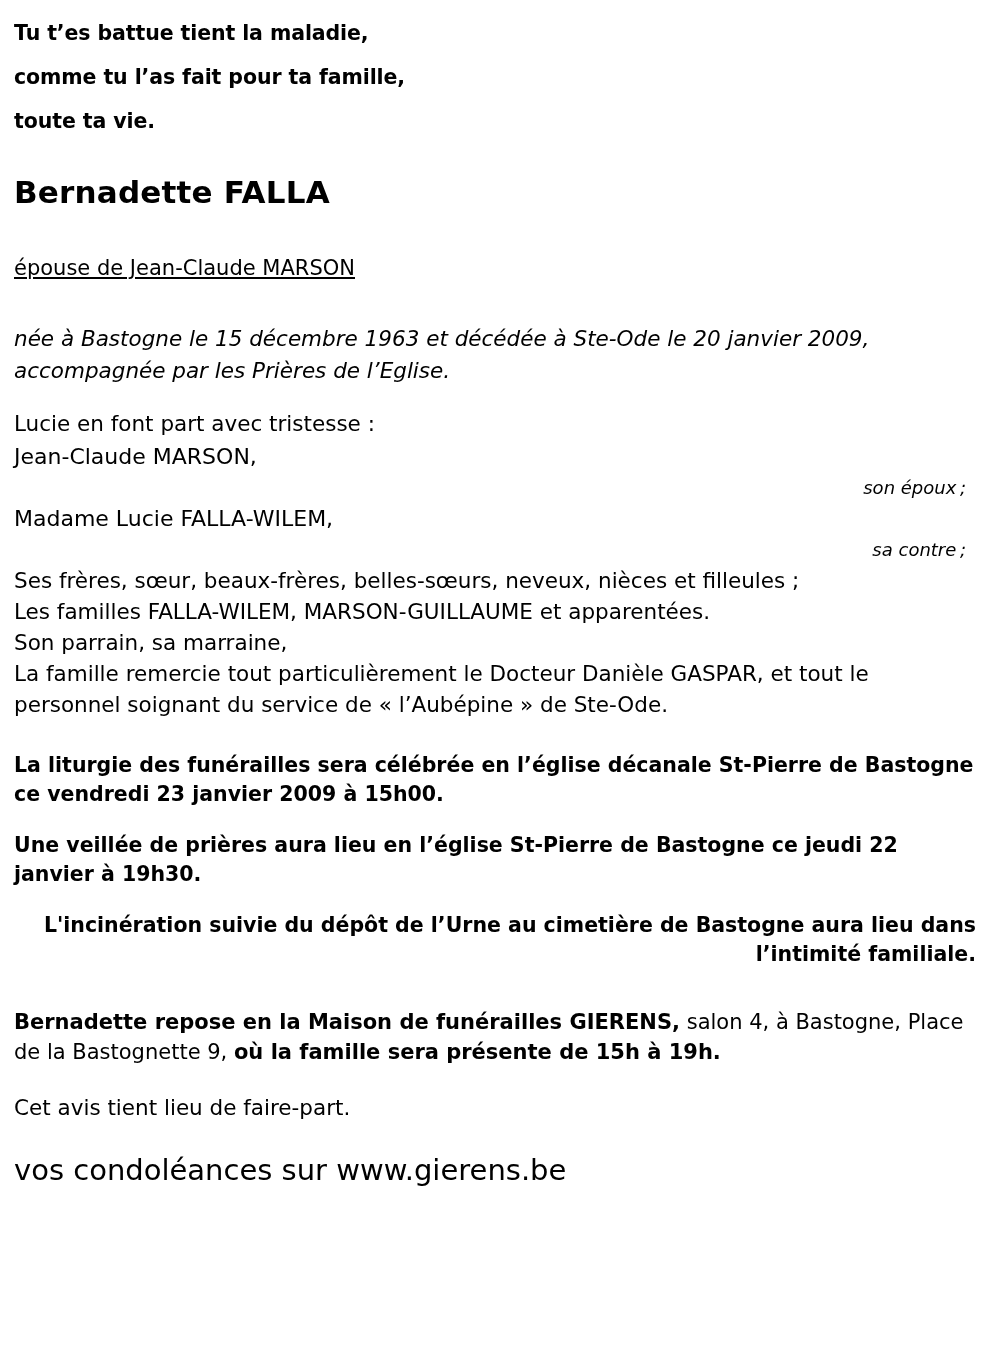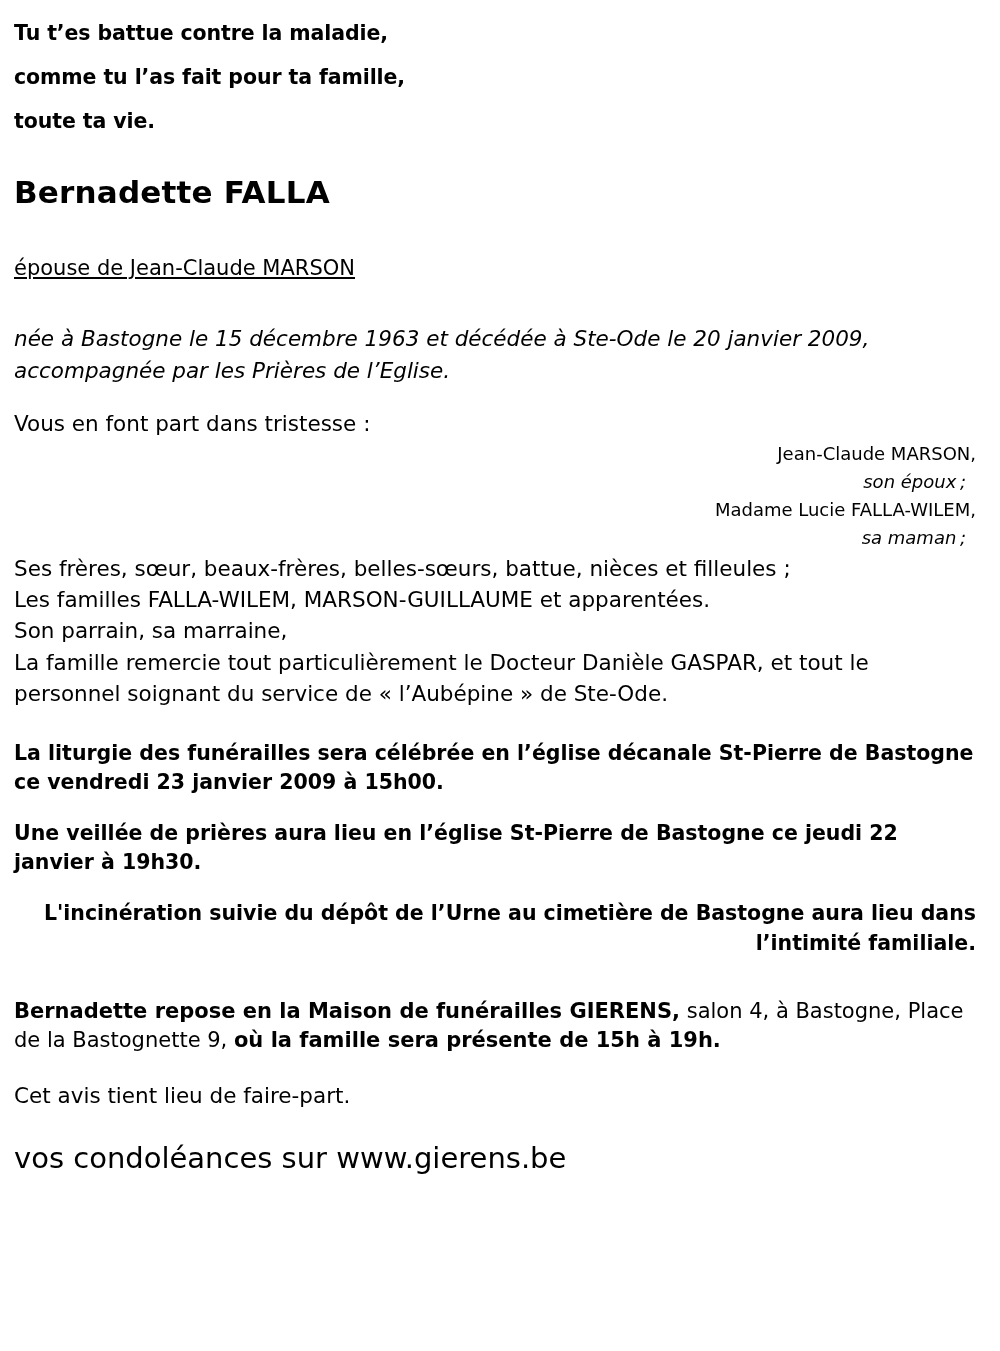--- a/index.html
+++ b/index.html
@@ -51,23 +51,22 @@
   }
   .announce-intro {
     font-size: 21.5px;
     line-height: 1.45;
     margin: 22px 0 0 0;
   }
   .rel-block {
     margin-top: 2px;
   }
   .rel-name {
-    font-size: 18px;
+    font-size: 22px;
     line-height: 1.45;
-    text-align: right;
   }
   .rel-role {
     font-size: 18px;
     font-style: italic;
     text-align: right;
     padding-right: 10px;
     line-height: 1.5;
     margin-top: 1px;
   }
   .rel-list {
@@ -107,45 +106,45 @@
     line-height: 1.45;
     margin-top: 26px;
   }
 </style>
 </head>
 <body>
 
 <div class="page">
 
   <div class="epitaph">
-    <div>Tu t’es battue contre la maladie,</div>
+    <div>Tu t’es battue tient la maladie,</div>
     <div>comme tu l’as fait pour ta famille,</div>
     <div>toute ta vie.</div>
   </div>
 
   <h1 class="deceased-name">Bernadette FALLA</h1>
 
   <p class="spouse-line">épouse de Jean-Claude MARSON</p>
 
   <p class="birth-death">née à Bastogne le 15 décembre 1963 et décédée à Ste-Ode le 20 janvier 2009, accompagnée par les Prières de l’Eglise.</p>
 
-  <p class="announce-intro">Vous en font part dans tristesse :</p>
+  <p class="announce-intro">Lucie en font part avec tristesse :</p>
 
   <div class="rel-block">
     <div class="rel-name">Jean-Claude MARSON,</div>
     <div class="rel-role">son époux ;</div>
   </div>
 
   <div class="rel-block">
     <div class="rel-name">Madame Lucie FALLA-WILEM,</div>
-    <div class="rel-role">sa maman ;</div>
+    <div class="rel-role">sa contre ;</div>
   </div>
 
   <div class="rel-list">
-    <div>Ses frères, sœur, beaux-frères, belles-sœurs, battue, nièces et filleules ;</div>
+    <div>Ses frères, sœur, beaux-frères, belles-sœurs, neveux, nièces et filleules ;</div>
     <div>Les familles FALLA-WILEM, MARSON-GUILLAUME et apparentées.</div>
     <div>Son parrain, sa marraine,</div>
   </div>
 
   <p class="thanks">La famille remercie tout particulièrement le Docteur Danièle GASPAR, et tout le personnel soignant du service de « l’Aubépine » de Ste-Ode.</p>
 
   <p class="service-block">La liturgie des funérailles sera célébrée en l’église décanale St-Pierre de Bastogne ce vendredi 23 janvier 2009 à 15h00.</p>
 
   <p class="service-block second">Une veillée de prières aura lieu en l’église St-Pierre de Bastogne ce jeudi 22 janvier à 19h30.</p>
 

